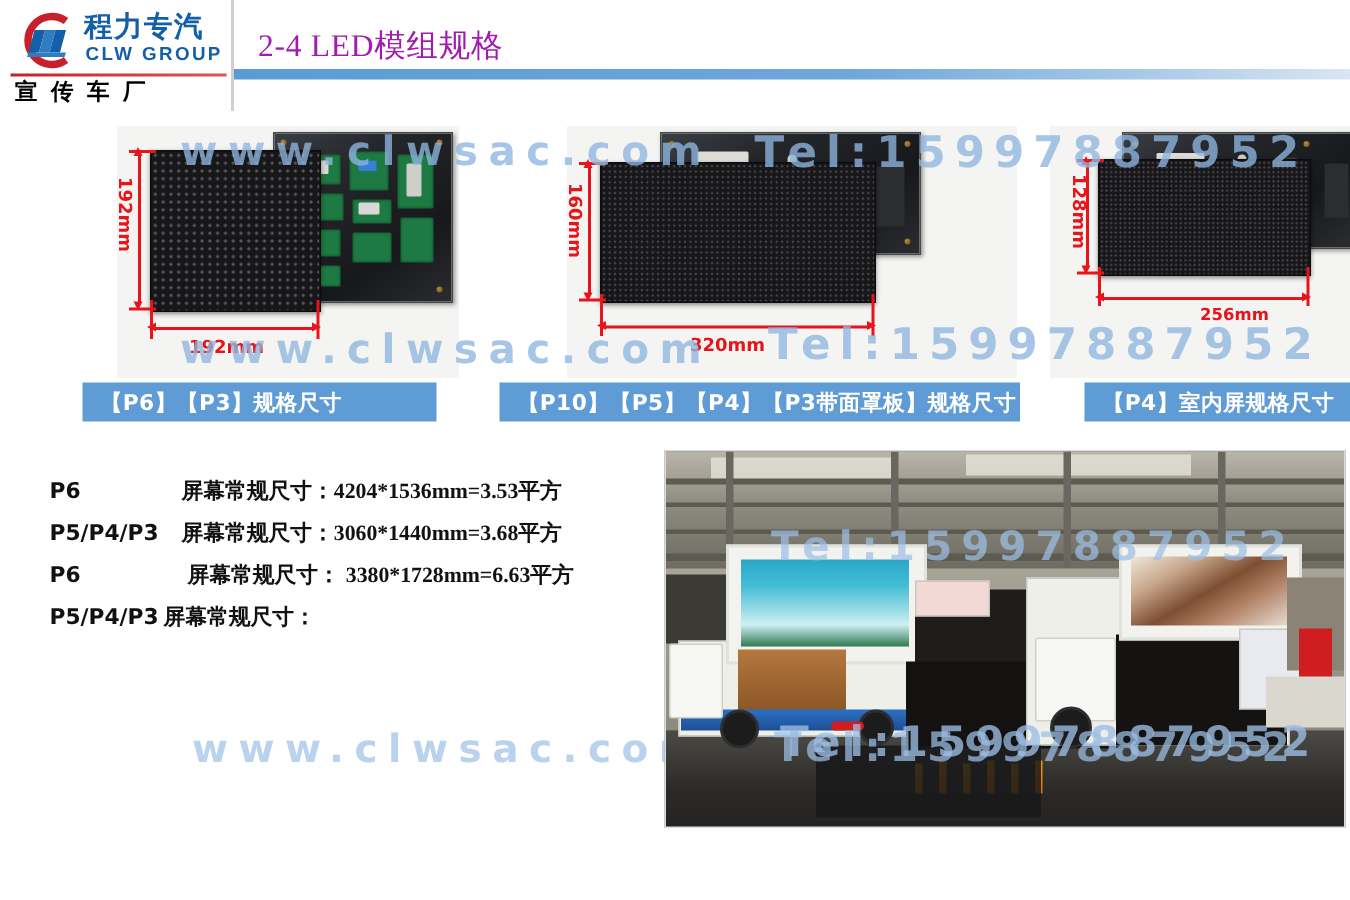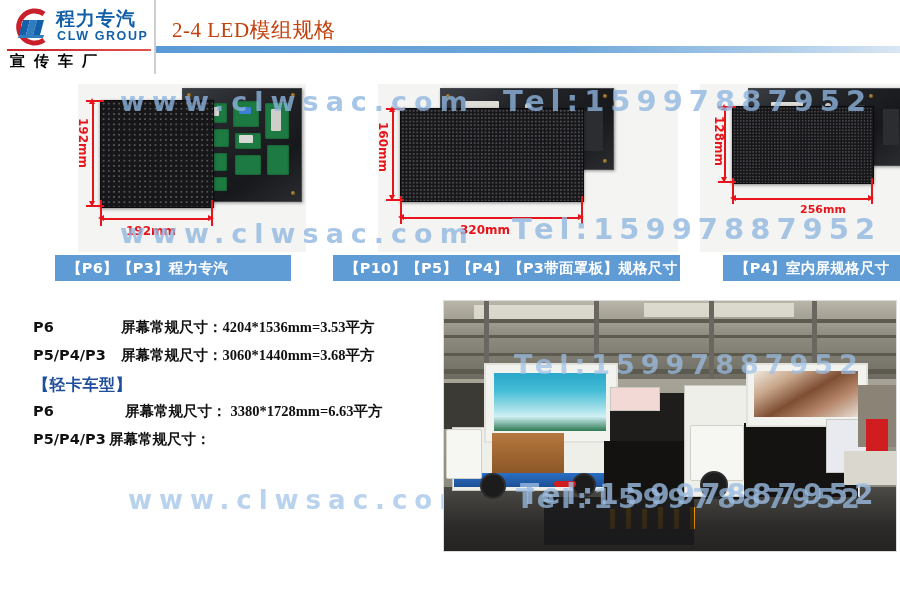--- a/index.html
+++ b/index.html
@@ -20,21 +20,21 @@
   .logo-en{position:absolute;left:53px;top:25px;font-size:12.5px;font-weight:bold;
     color:#1360a8;letter-spacing:1.6px;white-space:nowrap;}
   .logo-underline{position:absolute;left:3px;top:47px;width:144px;height:2px;
     background:linear-gradient(90deg,#c9202a,#e0554e);}
   .logo-sub{position:absolute;left:6px;top:50px;width:142px;
     font-size:15px;font-weight:bold;color:#000000;letter-spacing:9px;
     white-space:nowrap;font-family:"DejaVu Sans",sans-serif;}
   .logo-divider{position:absolute;left:154px;top:0px;width:2px;height:74px;
     background:#cfcfcf;}
 
-  .title{position:absolute;left:172px;top:16px;font-size:21px;color:#c2410c;
+  .title{position:absolute;left:172px;top:16px;font-size:21px;color:#a21caf;
     font-family:"Liberation Serif","DejaVu Serif",serif;white-space:nowrap;
     letter-spacing:.5px;}
   .title-bar{position:absolute;left:156px;top:46px;width:744px;height:7px;
     background:linear-gradient(90deg,#5b9bd5 0%,#6ea7da 55%,#a9cae8 82%,#d9e6f3 100%);}
 
   .modcard{position:absolute;background:#f4f4f2;}
   .mod1{left:78px;top:84px;width:228px;height:168px;}
   .mod2{left:378px;top:84px;width:300px;height:168px;}
   .mod3{left:700px;top:84px;width:200px;height:168px;}
 
@@ -270,36 +270,35 @@
     <div class="arrow arr-lt" style="left:30px;top:111px;"></div>
     <div class="arrow arr-rt" style="left:168px;top:111px;"></div>
     <div class="dimlabel small" style="left:100px;top:119px;">256mm</div>
   </div>
 
   <div class="wm wm-www1">www.clwsac.com</div>
   <div class="wm wm-tel1">Tel:15997887952</div>
   <div class="wm wm-www2">www.clwsac.com</div>
   <div class="wm wm-tel2">Tel:15997887952</div>
 
-  <div class="capbar cap1">【P6】【P3】程力专汽</div>
+  <div class="capbar cap1">【P6】【P3】规格尺寸</div>
   <div class="capbar cap2">【P10】【P5】【P4】【P3带面罩板】规格尺寸</div>
   <div class="capbar cap3">【P4】室内屏规格尺寸</div>
 
   <div class="specs">
     <div class="spec-line l1">
       <span class="spec-model">P6</span>
       <span class="spec-rest">屏幕常规尺寸：</span>
       <span class="spec-rest">4204*1536mm=3.53平方</span>
     </div>
     <div class="spec-line l2">
       <span class="spec-model">P5/P4/P3</span>
       <span class="spec-rest">屏幕常规尺寸：</span>
       <span class="spec-rest">3060*1440mm=3.68平方</span>
     </div>
-    <div class="spec-head second">【轻卡车型】</div>
     <div class="spec-line l3">
       <span class="spec-model">P6</span>
       <span class="spec-rest">屏幕常规尺寸：</span>
       <span class="spec-rest">3380*1728mm=6.63平方</span>
     </div>
     <div class="spec-line l4">
       <span class="spec-model">P5/P4/P3</span>
       <span class="spec-rest">屏幕常规尺寸：</span>
     </div>
   </div>

